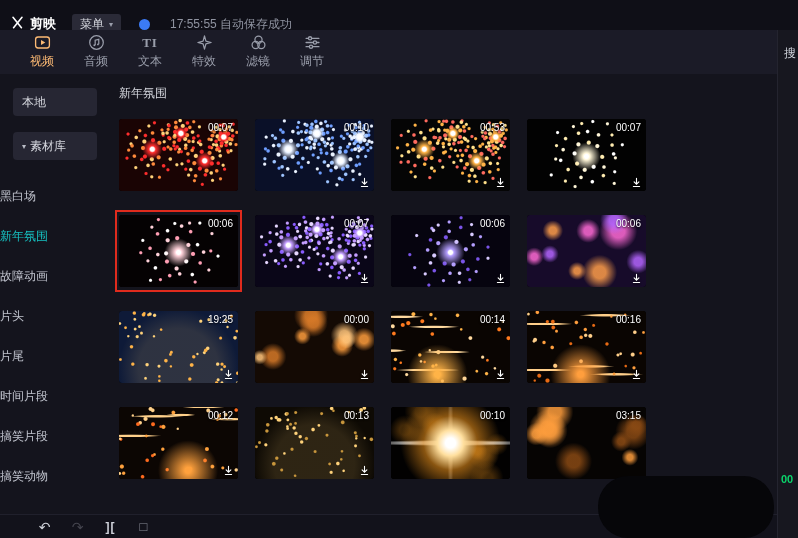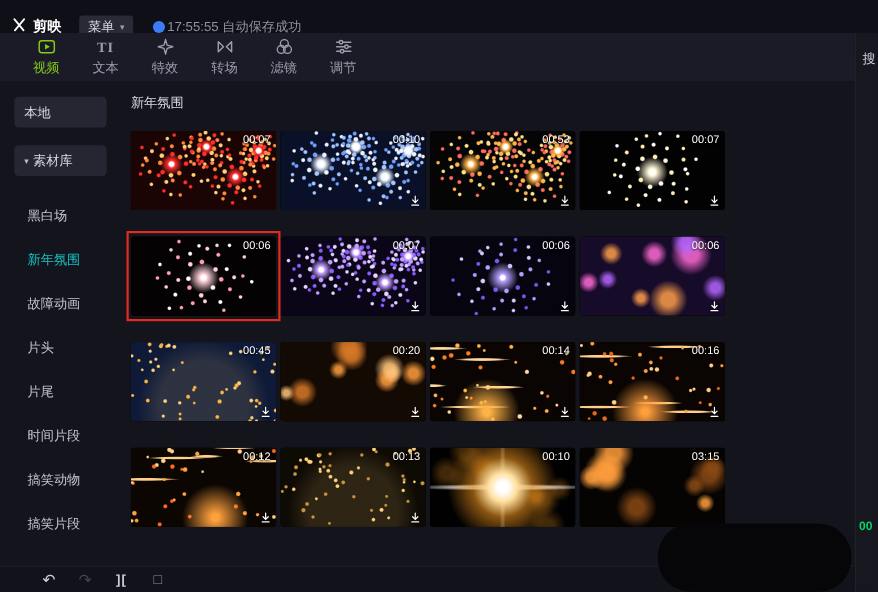--- a/index.html
+++ b/index.html
@@ -3,40 +3,40 @@
 <meta charset="utf-8">
 <style>
 *{margin:0;padding:0;box-sizing:border-box}
 html,body{width:798px;height:538px;overflow:hidden;background:#0d0d13;font-family:"Liberation Sans","DejaVu Sans",sans-serif}
 #app{position:absolute;width:798px;height:538px;background:#14141d;color:#c9ccd6}
 
 #topbar{position:absolute;left:0;top:0;width:798px;height:48px;background:#0f0f17;display:flex;align-items:center;padding:0 10px}
 .logo{display:flex;align-items:center;gap:5px;color:#fff;font-size:13px;font-weight:bold}
 .menu-btn{margin-left:16px;height:20px;background:#2a2a37;border-radius:3px;display:flex;align-items:center;gap:5px;padding:0 8px;font-size:12px;color:#d6d8df;cursor:pointer}
 .menu-caret{font-size:8px;color:#9a9eab}
-.status{margin-left:18px;display:flex;align-items:center;gap:2px;font-size:12px;color:#8f93a0}
+.status{margin-left:18px;display:flex;align-items:center;gap:20px;font-size:12px;color:#8f93a0}
 .status-dot{width:11px;height:11px;border-radius:50%;background:#3b7bf6}
 
 #tabstrip{position:absolute;left:0;top:30px;width:777px;height:44px;background:#1b1b27;display:flex;padding-left:15px}
 .tab{width:54px;display:flex;flex-direction:column;align-items:center;justify-content:center;gap:2px;color:#9a9eab;font-size:12px;cursor:pointer}
-.tab.active{color:#84cc16}
+.tab.active{color:#fdba74}
 .tab .ic{height:17px;display:flex;align-items:flex-start;justify-content:center}
 .tab svg{width:17px;height:17px}
 .ticon{font-size:13px;font-weight:bold;font-family:"Liberation Serif","DejaVu Serif",serif;letter-spacing:1px;line-height:17px}
 
 #sidebar{position:absolute;left:0;top:74px;width:110px;height:440px;background:#14141d;padding-top:14px;overflow:hidden}
 .side-btn{margin:0 13px 16px 13px;height:28px;background:#262633;border-radius:4px;display:flex;align-items:center;padding:0 9px;font-size:12px;color:#d6d8df;gap:4px;cursor:pointer}
 .side-caret{font-size:8px;color:#b9bcc6}
-.side-item{height:40px;display:flex;align-items:center;padding-left:25px;font-size:12px;color:#c2c5cf;cursor:pointer}
+.side-item{height:40px;display:flex;align-items:center;font-size:12px;color:#c2c5cf;cursor:pointer}
 .side-item.active{color:#16c2c2}
 
 #main{position:absolute;left:110px;top:74px;width:667px;height:440px;overflow:hidden;background:#14141d}
 #section-title{position:absolute;left:9px;top:11px;font-size:12px;color:#d6d8df}
 #grid{position:absolute;left:9px;top:45px;display:grid;grid-template-columns:repeat(4,118px);grid-auto-rows:72px;column-gap:18px;row-gap:24px}
-.cell{position:relative;width:132px;height:72px;cursor:pointer}
+.cell{position:relative;width:119px;height:72px;cursor:pointer}
 .thumb{position:absolute;inset:0;border-radius:3px;overflow:hidden;background:#000}
 .fx{position:absolute;inset:0}
 .dur{position:absolute;right:5px;top:3px;font-size:10px;color:#fff;z-index:3;text-shadow:0 1px 2px rgba(0,0,0,.9)}
 .dl{position:absolute;right:4px;bottom:3px;z-index:3;display:flex;filter:drop-shadow(0 1px 1px rgba(0,0,0,.8))}
 .sel-box{position:absolute;left:-4px;top:-5px;right:-4px;bottom:-5px;border:2px solid #e02b1d;z-index:4;pointer-events:none}
 
 #rightpanel{position:absolute;left:777px;top:30px;width:21px;height:508px;background:#17171f;border-left:1px solid #24242f}
 #rp-label{position:absolute;left:6px;top:15px;font-size:12px;color:#cfd2da}
 #rp-time{position:absolute;left:3px;top:443px;font-size:11px;font-weight:bold}
 
@@ -75,39 +75,42 @@
         <span class="ic">
           <svg viewBox="0 0 18 18" fill="none" stroke="currentColor" stroke-width="1.4">
             <rect x="1.7" y="3.2" width="14.6" height="11.6" rx="2.6"></rect>
             <path d="M7.4 6.4l4.6 2.6-4.6 2.6z" fill="currentColor" stroke="none"></path>
           </svg>
         </span>
         <span>视频</span>
       </div>
       <div class="tab">
         <span class="ic">
+          <svg viewBox="0 0 18 18" fill="none" stroke="currentColor" stroke-width="1.3">
+            <circle cx="9" cy="9" r="7.2"></circle>
+            <path d="M7.6 11.8V6.6l3.8-.9v5.2"></path>
+            <circle cx="6.7" cy="11.9" r="1" fill="currentColor" stroke="none"></circle>
+            <circle cx="10.5" cy="11" r="1" fill="currentColor" stroke="none"></circle>
+          </svg>
+        </span>
+        <span>音频</span>
+      </div>
+      <div class="tab">
+        <span class="ic">
           <span class="ticon">TI</span>
         </span>
         <span>文本</span>
       </div>
       <div class="tab">
         <span class="ic">
           <svg viewBox="0 0 18 18" fill="none" stroke="currentColor" stroke-width="1.3" stroke-linejoin="round">
             <path d="M9 2l1.5 5.5L16 9l-5.5 1.5L9 16 7.5 10.5 2 9l5.5-1.5z"></path>
           </svg>
         </span>
         <span>特效</span>
-      </div>
-      <div class="tab">
-        <span class="ic">
-          <svg viewBox="0 0 18 18" fill="none" stroke="currentColor" stroke-width="1.4" stroke-linejoin="round">
-            <path d="M2.6 4.2L7.6 9l-5 4.8zM15.4 4.2L10.4 9l5 4.8z"></path>
-          </svg>
-        </span>
-        <span>转场</span>
       </div>
       <div class="tab">
         <span class="ic">
           <svg viewBox="0 0 18 18" fill="none" stroke="currentColor" stroke-width="1.3">
             <circle cx="9" cy="6" r="3.8"></circle>
             <circle cx="6" cy="11.6" r="3.8"></circle>
             <circle cx="12" cy="11.6" r="3.8"></circle>
           </svg>
         </span>
         <span>滤镜</span>
@@ -132,22 +135,22 @@
       <div class="side-btn">
         <span class="side-caret">▾</span>
         <span>素材库</span>
       </div>
       <div class="side-item">黑白场</div>
       <div class="side-item active">新年氛围</div>
       <div class="side-item">故障动画</div>
       <div class="side-item">片头</div>
       <div class="side-item">片尾</div>
       <div class="side-item">时间片段</div>
+      <div class="side-item">搞笑片段</div>
       <div class="side-item">搞笑动物</div>
-      <div class="side-item">搞笑片段</div>
     </div>
 
   <div id="main">
     <div id="section-title">新年氛围</div>
     <div id="grid">
         <div class="cell">
           <div class="thumb">
             <div class="fx" style="background-color:#1a0404;background-image:radial-gradient(circle at 28% 42%, #ffffff 0 2px, #ff2d2d 3.5px, transparent 10px),radial-gradient(circle at 38.0% 41.4%, #ff2d2d 0 1.5px, transparent 2.6px),radial-gradient(circle at 33.3% 53.2%, #ff8a3c 0 1.5px, transparent 2.6px),radial-gradient(circle at 27.6% 55.9%, #ffd27a 0 1.5px, transparent 2.6px),radial-gradient(circle at 21.8% 52.1%, #ff2d2d 0 1.5px, transparent 2.6px),radial-gradient(circle at 20.2% 40.3%, #ff8a3c 0 1.5px, transparent 2.6px),radial-gradient(circle at 21.3% 31.3%, #ffd27a 0 1.5px, transparent 2.6px),radial-gradient(circle at 28.6% 29.4%, #ff2d2d 0 1.5px, transparent 2.6px),radial-gradient(circle at 33.9% 33.1%, #ff8a3c 0 1.5px, transparent 2.6px),radial-gradient(circle at 11.0% 37.3%, #ff8a3c 0 1.2px, transparent 2.3px),radial-gradient(circle at 14.5% 25.6%, #ffd27a 0 1.2px, transparent 2.3px),radial-gradient(circle at 22.2% 22.9%, #ff2d2d 0 1.2px, transparent 2.3px),radial-gradient(circle at 28.2% 19.4%, #ff8a3c 0 1.2px, transparent 2.3px),radial-gradient(circle at 37.0% 20.0%, #ffd27a 0 1.2px, transparent 2.3px),radial-gradient(circle at 41.9% 26.0%, #ff2d2d 0 1.2px, transparent 2.3px),radial-gradient(circle at 43.5% 41.7%, #ff8a3c 0 1.2px, transparent 2.3px),radial-gradient(circle at 43.1% 55.6%, #ffd27a 0 1.2px, transparent 2.3px),radial-gradient(circle at 37.5% 65.0%, #ff2d2d 0 1.2px, transparent 2.3px),radial-gradient(circle at 28.8% 62.5%, #ff8a3c 0 1.2px, transparent 2.3px),radial-gradient(circle at 24.4% 64.4%, #ffd27a 0 1.2px, transparent 2.3px),radial-gradient(circle at 19.1% 56.1%, #ff2d2d 0 1.2px, transparent 2.3px),radial-gradient(circle at 12.9% 51.6%, #ff8a3c 0 1.2px, transparent 2.3px),radial-gradient(circle at 14.1% 67.5%, #ffd27a 0 1.0px, transparent 2.1px),radial-gradient(circle at 6.7% 54.4%, #ff2d2d 0 1.0px, transparent 2.1px),radial-gradient(circle at 8.1% 43.2%, #ff8a3c 0 1.0px, transparent 2.1px),radial-gradient(circle at 10.1% 34.5%, #ffd27a 0 1.0px, transparent 2.1px),radial-gradient(circle at 7.6% 20.9%, #ff2d2d 0 1.0px, transparent 2.1px),radial-gradient(circle at 17.5% 16.3%, #ff8a3c 0 1.0px, transparent 2.1px),radial-gradient(circle at 25.1% 9.7%, #ffd27a 0 1.0px, transparent 2.1px),radial-gradient(circle at 29.8% 5.3%, #ff2d2d 0 1.0px, transparent 2.1px),radial-gradient(circle at 41.3% 14.4%, #ff8a3c 0 1.0px, transparent 2.1px),radial-gradient(circle at 46.9% 22.7%, #ffd27a 0 1.0px, transparent 2.1px),radial-gradient(circle at 46.1% 37.1%, #ff2d2d 0 1.0px, transparent 2.1px),radial-gradient(circle at 50.1% 45.9%, #ff8a3c 0 1.0px, transparent 2.1px),radial-gradient(circle at 48.6% 63.5%, #ffd27a 0 1.0px, transparent 2.1px),radial-gradient(circle at 41.1% 70.5%, #ff2d2d 0 1.0px, transparent 2.1px),radial-gradient(circle at 34.0% 80.9%, #ff8a3c 0 1.0px, transparent 2.1px),radial-gradient(circle at 27.5% 80.3%, #ffd27a 0 1.0px, transparent 2.1px),radial-gradient(circle at 22.7% 75.7%, #ff2d2d 0 1.0px, transparent 2.1px),radial-gradient(circle at 72% 58%, #ffffff 0 2px, #ff2d2d 3.5px, transparent 9px),radial-gradient(circle at 68.0% 68.9%, #ff2d2d 0 1.5px, transparent 2.6px),radial-gradient(circle at 63.3% 61.3%, #ff8a3c 0 1.5px, transparent 2.6px),radial-gradient(circle at 64.6% 51.3%, #ffd27a 0 1.5px, transparent 2.6px),radial-gradient(circle at 69.5% 45.5%, #ff2d2d 0 1.5px, transparent 2.6px),radial-gradient(circle at 76.1% 47.1%, #ff8a3c 0 1.5px, transparent 2.6px),radial-gradient(circle at 78.6% 54.2%, #ffd27a 0 1.5px, transparent 2.6px),radial-gradient(circle at 78.0% 61.8%, #ff2d2d 0 1.5px, transparent 2.6px),radial-gradient(circle at 73.6% 71.7%, #ff8a3c 0 1.5px, transparent 2.6px),radial-gradient(circle at 61.5% 43.5%, #ff8a3c 0 1.2px, transparent 2.3px),radial-gradient(circle at 68.6% 35.4%, #ffd27a 0 1.2px, transparent 2.3px),radial-gradient(circle at 76.1% 39.1%, #ff2d2d 0 1.2px, transparent 2.3px),radial-gradient(circle at 82.2% 42.5%, #ff8a3c 0 1.2px, transparent 2.3px),radial-gradient(circle at 85.1% 51.1%, #ffd27a 0 1.2px, transparent 2.3px),radial-gradient(circle at 83.4% 61.4%, #ff2d2d 0 1.2px, transparent 2.3px),radial-gradient(circle at 82.1% 72.0%, #ff8a3c 0 1.2px, transparent 2.3px),radial-gradient(circle at 77.5% 74.9%, #ffd27a 0 1.2px, transparent 2.3px),radial-gradient(circle at 72.6% 77.5%, #ff2d2d 0 1.2px, transparent 2.3px),radial-gradient(circle at 64.4% 78.9%, #ff8a3c 0 1.2px, transparent 2.3px),radial-gradient(circle at 60.3% 70.3%, #ffd27a 0 1.2px, transparent 2.3px),radial-gradient(circle at 58.3% 58.5%, #ff2d2d 0 1.2px, transparent 2.3px),radial-gradient(circle at 57.9% 48.4%, #ff8a3c 0 1.2px, transparent 2.3px),radial-gradient(circle at 52.9% 62.3%, #ffd27a 0 1.0px, transparent 2.1px),radial-gradient(circle at 52.4% 45.4%, #ff2d2d 0 1.0px, transparent 2.1px),radial-gradient(circle at 56.2% 40.5%, #ff8a3c 0 1.0px, transparent 2.1px),radial-gradient(circle at 62.3% 31.3%, #ffd27a 0 1.0px, transparent 2.1px),radial-gradient(circle at 67.9% 30.7%, #ff2d2d 0 1.0px, transparent 2.1px),radial-gradient(circle at 75.6% 28.1%, #ff8a3c 0 1.0px, transparent 2.1px),radial-gradient(circle at 79.4% 35.6%, #ffd27a 0 1.0px, transparent 2.1px),radial-gradient(circle at 84.0% 41.3%, #ff2d2d 0 1.0px, transparent 2.1px),radial-gradient(circle at 91.9% 46.1%, #ff8a3c 0 1.0px, transparent 2.1px),radial-gradient(circle at 87.5% 64.2%, #ffd27a 0 1.0px, transparent 2.1px),radial-gradient(circle at 88.7% 69.7%, #ff2d2d 0 1.0px, transparent 2.1px),radial-gradient(circle at 85.3% 83.1%, #ff8a3c 0 1.0px, transparent 2.1px),radial-gradient(circle at 78.6% 85.2%, #ffd27a 0 1.0px, transparent 2.1px),radial-gradient(circle at 70.0% 90.8%, #ff2d2d 0 1.0px, transparent 2.1px),radial-gradient(circle at 63.4% 85.7%, #ff8a3c 0 1.0px, transparent 2.1px),radial-gradient(circle at 58.5% 77.9%, #ffd27a 0 1.0px, transparent 2.1px),radial-gradient(circle at 56.1% 69.7%, #ff2d2d 0 1.0px, transparent 2.1px),radial-gradient(circle at 52% 20%, #ffffff 0 2px, #ff2d2d 3.5px, transparent 7px),radial-gradient(circle at 47.1% 18.0%, #ff2d2d 0 1.5px, transparent 2.6px),radial-gradient(circle at 47.9% 11.6%, #ff8a3c 0 1.5px, transparent 2.6px),radial-gradient(circle at 53.6% 9.7%, #ffd27a 0 1.5px, transparent 2.6px),radial-gradient(circle at 56.5% 14.5%, #ff2d2d 0 1.5px, transparent 2.6px),radial-gradient(circle at 57.2% 22.4%, #ff8a3c 0 1.5px, transparent 2.6px),radial-gradient(circle at 55.6% 27.7%, #ffd27a 0 1.5px, transparent 2.6px),radial-gradient(circle at 50.6% 29.1%, #ff2d2d 0 1.5px, transparent 2.6px),radial-gradient(circle at 46.7% 24.7%, #ff8a3c 0 1.5px, transparent 2.6px),radial-gradient(circle at 42.6% 27.2%, #ff8a3c 0 1.2px, transparent 2.3px),radial-gradient(circle at 40.4% 19.4%, #ffd27a 0 1.2px, transparent 2.3px),radial-gradient(circle at 42.0% 9.2%, #ff2d2d 0 1.2px, transparent 2.3px),radial-gradient(circle at 47.7% 4.8%, #ff8a3c 0 1.2px, transparent 2.3px),radial-gradient(circle at 51.4% 2.1%, #ffd27a 0 1.2px, transparent 2.3px),radial-gradient(circle at 57.5% 5.5%, #ff2d2d 0 1.2px, transparent 2.3px),radial-gradient(circle at 59.5% 11.6%, #ff8a3c 0 1.2px, transparent 2.3px),radial-gradient(circle at 61.8% 18.2%, #ffd27a 0 1.2px, transparent 2.3px),radial-gradient(circle at 62.8% 26.5%, #ff2d2d 0 1.2px, transparent 2.3px),radial-gradient(circle at 58.8% 31.0%, #ff8a3c 0 1.2px, transparent 2.3px),radial-gradient(circle at 56.1% 36.5%, #ffd27a 0 1.2px, transparent 2.3px),radial-gradient(circle at 48.9% 38.8%, #ff2d2d 0 1.2px, transparent 2.3px),radial-gradient(circle at 46.4% 32.3%, #ff8a3c 0 1.2px, transparent 2.3px),radial-gradient(circle at 66.8% 32.6%, #ffd27a 0 1.0px, transparent 2.1px),radial-gradient(circle at 62.5% 40.2%, #ff2d2d 0 1.0px, transparent 2.1px),radial-gradient(circle at 55.8% 40.7%, #ff8a3c 0 1.0px, transparent 2.1px),radial-gradient(circle at 50.9% 42.0%, #ffd27a 0 1.0px, transparent 2.1px),radial-gradient(circle at 47.3% 41.6%, #ff2d2d 0 1.0px, transparent 2.1px),radial-gradient(circle at 41.2% 38.9%, #ff8a3c 0 1.0px, transparent 2.1px),radial-gradient(circle at 38.0% 31.6%, #ffd27a 0 1.0px, transparent 2.1px),radial-gradient(circle at 37.1% 22.5%, #ff2d2d 0 1.0px, transparent 2.1px),radial-gradient(circle at 36.1% 15.2%, #ff8a3c 0 1.0px, transparent 2.1px),radial-gradient(circle at 41.5% 8.1%, #ffd27a 0 1.0px, transparent 2.1px),radial-gradient(circle at 62.8% 3.8%, #ff8a3c 0 1.0px, transparent 2.1px),radial-gradient(circle at 67.6% 10.9%, #ffd27a 0 1.0px, transparent 2.1px),radial-gradient(circle at 66.5% 23.4%, #ff2d2d 0 1.0px, transparent 2.1px),radial-gradient(circle at 88% 25%, #ffffff 0 2px, #ff2d2d 3.5px, transparent 6px),radial-gradient(circle at 91.8% 20.4%, #ff2d2d 0 1.5px, transparent 2.6px),radial-gradient(circle at 92.8% 27.6%, #ff8a3c 0 1.5px, transparent 2.6px),radial-gradient(circle at 90.2% 31.5%, #ffd27a 0 1.5px, transparent 2.6px),radial-gradient(circle at 86.3% 33.7%, #ff2d2d 0 1.5px, transparent 2.6px),radial-gradient(circle at 84.5% 28.1%, #ff8a3c 0 1.5px, transparent 2.6px),radial-gradient(circle at 82.8% 24.0%, #ffd27a 0 1.5px, transparent 2.6px),radial-gradient(circle at 85.4% 19.8%, #ff2d2d 0 1.5px, transparent 2.6px),radial-gradient(circle at 89.3% 18.1%, #ff8a3c 0 1.5px, transparent 2.6px),radial-gradient(circle at 80.0% 17.8%, #ff8a3c 0 1.2px, transparent 2.3px),radial-gradient(circle at 84.8% 14.8%, #ffd27a 0 1.2px, transparent 2.3px),radial-gradient(circle at 87.5% 9.3%, #ff2d2d 0 1.2px, transparent 2.3px),radial-gradient(circle at 90.3% 14.0%, #ff8a3c 0 1.2px, transparent 2.3px),radial-gradient(circle at 95.1% 15.7%, #ffd27a 0 1.2px, transparent 2.3px),radial-gradient(circle at 95.6% 23.6%, #ff2d2d 0 1.2px, transparent 2.3px),radial-gradient(circle at 94.8% 28.7%, #ff8a3c 0 1.2px, transparent 2.3px),radial-gradient(circle at 93.6% 34.5%, #ffd27a 0 1.2px, transparent 2.3px),radial-gradient(circle at 90.0% 36.5%, #ff2d2d 0 1.2px, transparent 2.3px),radial-gradient(circle at 86.0% 37.2%, #ff8a3c 0 1.2px, transparent 2.3px),radial-gradient(circle at 81.9% 36.2%, #ffd27a 0 1.2px, transparent 2.3px),radial-gradient(circle at 81.6% 31.0%, #ff2d2d 0 1.2px, transparent 2.3px),radial-gradient(circle at 78.7% 23.0%, #ff8a3c 0 1.2px, transparent 2.3px),radial-gradient(circle at 84.5% 44.4%, #ffd27a 0 1.0px, transparent 2.1px),radial-gradient(circle at 82.9% 39.3%, #ff2d2d 0 1.0px, transparent 2.1px),radial-gradient(circle at 77.8% 39.9%, #ff8a3c 0 1.0px, transparent 2.1px),radial-gradient(circle at 77.5% 28.7%, #ffd27a 0 1.0px, transparent 2.1px),radial-gradient(circle at 78.1% 23.2%, #ff2d2d 0 1.0px, transparent 2.1px),radial-gradient(circle at 77.9% 16.3%, #ff8a3c 0 1.0px, transparent 2.1px),radial-gradient(circle at 81.7% 11.5%, #ffd27a 0 1.0px, transparent 2.1px),radial-gradient(circle at 85.0% 8.7%, #ff2d2d 0 1.0px, transparent 2.1px),radial-gradient(circle at 87.5% 7.7%, #ff8a3c 0 1.0px, transparent 2.1px),radial-gradient(circle at 92.5% 10.7%, #ffd27a 0 1.0px, transparent 2.1px),radial-gradient(circle at 96.0% 7.2%, #ff2d2d 0 1.0px, transparent 2.1px),radial-gradient(circle at 99.0% 18.6%, #ff8a3c 0 1.0px, transparent 2.1px),radial-gradient(circle at 98.3% 35.5%, #ff8a3c 0 1.0px, transparent 2.1px),radial-gradient(circle at 94.1% 44.0%, #ffd27a 0 1.0px, transparent 2.1px),radial-gradient(circle at 91.3% 43.9%, #ff2d2d 0 1.0px, transparent 2.1px)"></div>
           </div>
           <span class="dur">00:07</span>
@@ -222,32 +225,32 @@
           <span class="dl">
             <svg width="11" height="11" viewBox="0 0 12 12" fill="none" stroke="#fff" stroke-width="1.2" stroke-linecap="round">
               <path d="M6 1.5v6M3.4 5.2L6 7.8l2.6-2.6M2.6 10.3h6.8"></path>
             </svg>
           </span>
         </div>
         <div class="cell">
           <div class="thumb">
             <div class="fx" style="background-color:#0e1a38;background-image:radial-gradient(circle at 13.6% 25.1%, #ffd27a 0 0.8px, transparent 1.9px),radial-gradient(circle at 5.5% 23.2%, #ffb347 0 0.8px, transparent 1.9px),radial-gradient(circle at 86.5% 99.6%, #ffd27a 0 0.8px, transparent 1.9px),radial-gradient(circle at 94.4% 7.2%, #ffb347 0 1.0px, transparent 2.1px),radial-gradient(circle at 17.2% 21.7%, #ffd27a 0 0.8px, transparent 1.9px),radial-gradient(circle at 44.0% 57.3%, #ffb347 0 0.9px, transparent 2.0px),radial-gradient(circle at 7.8% 35.0%, #ffd27a 0 0.6px, transparent 1.7px),radial-gradient(circle at 72.8% 54.7%, #ffb347 0 1.2px, transparent 2.3px),radial-gradient(circle at 89.9% 13.3%, #ffd27a 0 1.0px, transparent 2.1px),radial-gradient(circle at 1.2% 67.4%, #ffb347 0 0.8px, transparent 1.9px),radial-gradient(circle at 18.9% 30.7%, #ffd27a 0 0.9px, transparent 2.0px),radial-gradient(circle at 61.1% 75.0%, #ffb347 0 1.3px, transparent 2.4px),radial-gradient(circle at 33.6% 76.7%, #ffd27a 0 0.9px, transparent 2.0px),radial-gradient(circle at 88.7% 77.2%, #ffb347 0 0.9px, transparent 2.0px),radial-gradient(circle at 23.6% 74.5%, #ffd27a 0 1.1px, transparent 2.2px),radial-gradient(circle at 82.0% 99.7%, #ffb347 0 1.0px, transparent 2.1px),radial-gradient(circle at 83.3% 95.5%, #ffd27a 0 0.9px, transparent 2.0px),radial-gradient(circle at 99.0% 28.0%, #ffb347 0 0.8px, transparent 1.9px),radial-gradient(circle at 13.3% 11.5%, #ffd27a 0 0.8px, transparent 1.9px),radial-gradient(circle at 20.6% 5.2%, #ffb347 0 1.2px, transparent 2.3px),radial-gradient(circle at 29.4% 35.1%, #ffd27a 0 0.6px, transparent 1.7px),radial-gradient(circle at 11.6% 73.8%, #ffb347 0 1.1px, transparent 2.2px),radial-gradient(circle at 71.7% 57.9%, #ffd27a 0 0.9px, transparent 2.0px),radial-gradient(circle at 12.9% 2.9%, #ffb347 0 1.1px, transparent 2.2px),radial-gradient(circle at 26.1% 4.3%, #ffd27a 0 1.1px, transparent 2.2px),radial-gradient(circle at 43.2% 60.3%, #ffb347 0 0.8px, transparent 1.9px),radial-gradient(circle at 97.5% 37.2%, #ffd27a 0 1.2px, transparent 2.3px),radial-gradient(circle at 39.4% 69.0%, #ffb347 0 1.2px, transparent 2.3px),radial-gradient(circle at 29.9% 6.0%, #ffd27a 0 1.1px, transparent 2.2px),radial-gradient(circle at 43.6% 76.9%, #ffb347 0 0.6px, transparent 1.7px),radial-gradient(circle at 15.3% 35.6%, #ffd27a 0 1.0px, transparent 2.1px),radial-gradient(circle at 33.9% 90.8%, #ffb347 0 0.7px, transparent 1.8px),radial-gradient(circle at 68.7% 14.2%, #ffd27a 0 1.0px, transparent 2.1px),radial-gradient(circle at 10.5% 49.7%, #ffb347 0 1.1px, transparent 2.2px),radial-gradient(circle at 99.4% 99.7%, #ffd27a 0 0.8px, transparent 1.9px),radial-gradient(circle at 33.9% 96.9%, #ffb347 0 0.7px, transparent 1.8px),radial-gradient(circle at 74.5% 51.9%, #ffd27a 0 1.2px, transparent 2.3px),radial-gradient(circle at 21.2% 3.3%, #ffb347 0 0.8px, transparent 1.9px),radial-gradient(circle at 91.2% 22.2%, #ffd27a 0 0.6px, transparent 1.7px),radial-gradient(circle at 35.4% 25.9%, #ffb347 0 0.7px, transparent 1.8px),radial-gradient(circle at 82.9% 73.8%, #ffd27a 0 1.1px, transparent 2.2px),radial-gradient(circle at 99.7% 86.4%, #ffb347 0 1.1px, transparent 2.2px),radial-gradient(circle at 0.7% 17.4%, #ffd27a 0 0.8px, transparent 1.9px),radial-gradient(circle at 24.7% 5.4%, #ffb347 0 0.8px, transparent 1.9px),radial-gradient(circle at 22.3% 93.5%, #ffd27a 0 0.8px, transparent 1.9px),radial-gradient(circle at 86.6% 73.9%, #ffb347 0 1.0px, transparent 2.1px),radial-gradient(circle at 75.6% 12.0%, #ffd27a 0 1.0px, transparent 2.1px),radial-gradient(circle at 59.5% 94.5%, #ffb347 0 1.1px, transparent 2.2px),radial-gradient(circle at 65.9% 59.7%, #ffd27a 0 0.6px, transparent 1.7px),radial-gradient(circle at 85.4% 37.6%, #ffb347 0 0.9px, transparent 2.0px),radial-gradient(circle at 86.2% 81.3%, #ffd27a 0 0.6px, transparent 1.7px),radial-gradient(circle at 62.8% 63.6%, #ffb347 0 1.1px, transparent 2.2px),radial-gradient(circle at 50% 80%, #ffd27a22 0 40px, transparent 60px)"></div>
           </div>
-          <span class="dur">00:45</span>
+          <span class="dur">19:25</span>
           <span class="dl">
             <svg width="11" height="11" viewBox="0 0 12 12" fill="none" stroke="#fff" stroke-width="1.2" stroke-linecap="round">
               <path d="M6 1.5v6M3.4 5.2L6 7.8l2.6-2.6M2.6 10.3h6.8"></path>
             </svg>
           </span>
         </div>
         <div class="cell">
           <div class="thumb">
             <div class="fx" style="background-color:#140a04;background-image:radial-gradient(circle at 91.6% 39.5%, #ff9e3dd8 0 4.1px, transparent 11.7px),radial-gradient(circle at 76.9% 39.4%, #ffc47ad8 0 3.2px, transparent 9.1px),radial-gradient(circle at 49.0% 15.9%, #d87a28d8 0 5.1px, transparent 14.5px),radial-gradient(circle at 73.2% 48.3%, #ff9e3dd8 0 3.9px, transparent 11.0px),radial-gradient(circle at 4.0% 64.3%, #ffc47ad8 0 2.5px, transparent 7.3px),radial-gradient(circle at 47.1% 6.2%, #d87a28d8 0 5.9px, transparent 17.0px),radial-gradient(circle at 39.9% 35.0%, #ff9e3dd8 0 2.9px, transparent 8.4px),radial-gradient(circle at 75.1% 33.8%, #ffc47ad8 0 4.8px, transparent 13.7px),radial-gradient(circle at 15.1% 63.2%, #d87a28d8 0 4.7px, transparent 13.4px)"></div>
           </div>
-          <span class="dur">00:20</span>
+          <span class="dur">00:00</span>
           <span class="dl">
             <svg width="11" height="11" viewBox="0 0 12 12" fill="none" stroke="#fff" stroke-width="1.2" stroke-linecap="round">
               <path d="M6 1.5v6M3.4 5.2L6 7.8l2.6-2.6M2.6 10.3h6.8"></path>
             </svg>
           </span>
         </div>
         <div class="cell">
           <div class="thumb">
             <div class="fx" style="background-color:#0a0502;background-image:radial-gradient(circle at 39% 88%, #ffb347 0 3px, transparent 30px),radial-gradient(circle at 18.8% 4.4%, #ffb347 0 1.4px, transparent 2.5px),radial-gradient(circle at 43.2% 97.2%, #ffd99e 0 1.0px, transparent 2.1px),radial-gradient(circle at 90.9% 25.5%, #ff7a1e 0 1.4px, transparent 2.5px),radial-gradient(circle at 3.7% 67.3%, #ffb347 0 1.1px, transparent 2.2px),radial-gradient(circle at 32.6% 54.5%, #ffd99e 0 0.6px, transparent 1.7px),radial-gradient(circle at 3.1% 80.2%, #ff7a1e 0 1.0px, transparent 2.1px),radial-gradient(circle at 55.9% 6.0%, #ffb347 0 1.2px, transparent 2.3px),radial-gradient(circle at 39.8% 57.1%, #ffd99e 0 1.5px, transparent 2.6px),radial-gradient(circle at 9.9% 19.4%, #ff7a1e 0 1.4px, transparent 2.5px),radial-gradient(circle at 39.7% 92.8%, #ffb347 0 0.7px, transparent 1.8px),radial-gradient(circle at 66.7% 37.6%, #ffd99e 0 1.3px, transparent 2.4px),radial-gradient(circle at 28.3% 70.8%, #ff7a1e 0 0.7px, transparent 1.8px),radial-gradient(circle at 35.3% 76.6%, #ffb347 0 1.1px, transparent 2.2px),radial-gradient(circle at 1.5% 21.2%, #ffd99e 0 1.4px, transparent 2.5px),radial-gradient(circle at 8.2% 71.9%, #ff7a1e 0 0.7px, transparent 1.8px),radial-gradient(circle at 37.3% 10.6%, #ffb347 0 0.7px, transparent 1.8px),radial-gradient(circle at 61.8% 93.9%, #ffd99e 0 1.5px, transparent 2.6px),radial-gradient(circle at 98.7% 37.7%, #ff7a1e 0 1.4px, transparent 2.5px),radial-gradient(circle at 24.2% 61.1%, #ffb347 0 1.1px, transparent 2.2px),radial-gradient(circle at 25.2% 70.0%, #ffd99e 0 0.7px, transparent 1.8px),radial-gradient(circle at 34.7% 32.0%, #ff7a1e 0 1.2px, transparent 2.3px),radial-gradient(circle at 38.0% 75.1%, #ffb347 0 0.8px, transparent 1.9px),radial-gradient(circle at 94.0% 14.8%, #ffd99e 0 0.7px, transparent 1.8px),radial-gradient(circle at 14.5% 16.8%, #ff7a1e 0 1.5px, transparent 2.6px),radial-gradient(circle at 72.1% 83.6%, #ffb347 0 0.8px, transparent 1.9px),radial-gradient(circle at 77.0% 64.1%, #ffd99e 0 1.0px, transparent 2.1px),radial-gradient(circle at 2.4% 31.3%, #ff7a1e 0 1.3px, transparent 2.4px),radial-gradient(circle at 59.0% 25.5%, #ffb347 0 0.7px, transparent 1.8px),radial-gradient(circle at 13.2% 88.3%, #ffd99e 0 1.0px, transparent 2.1px),radial-gradient(circle at 26.3% 14.2%, #ff7a1e 0 1.4px, transparent 2.5px),radial-gradient(circle at 80.3% 87.0%, #ffb347 0 1.1px, transparent 2.2px),radial-gradient(circle at 87.3% 79.6%, #ffd99e 0 0.7px, transparent 1.8px),radial-gradient(circle at 81.0% 68.4%, #ff7a1e 0 0.8px, transparent 1.9px),radial-gradient(circle at 33.6% 4.9%, #ffb347 0 1.1px, transparent 2.2px),radial-gradient(14px 1.5px at 1% 55%, #ffd99e 0 55%, transparent 100%),radial-gradient(24px 1.5px at 47% 57%, #ffd99e 0 55%, transparent 100%),radial-gradient(23px 1.5px at 8% 8%, #ffd99e 0 55%, transparent 100%),radial-gradient(33px 1.5px at 31% 82%, #ffd99e 0 55%, transparent 100%),radial-gradient(26px 1.5px at 36% 22%, #ffd99e 0 55%, transparent 100%)"></div>
           </div>

